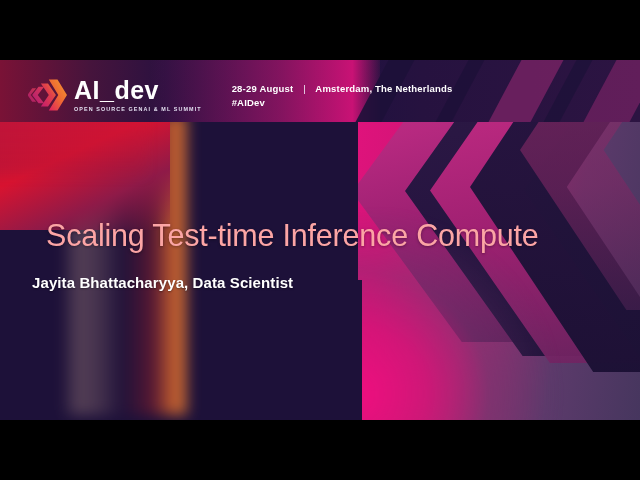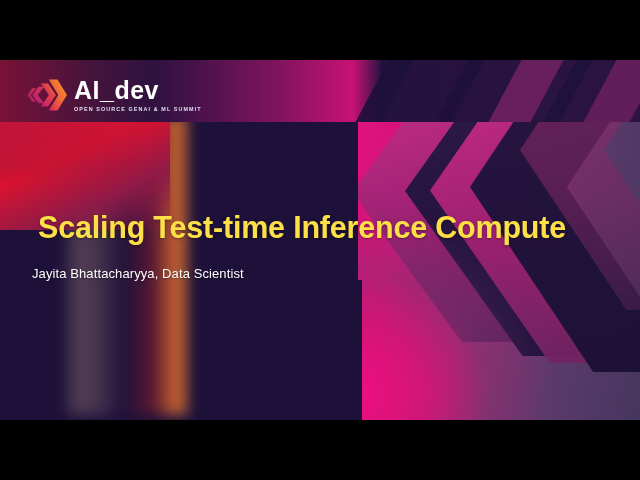--- a/index.html
+++ b/index.html
@@ -301,35 +301,35 @@
 
   
   .title-block {
     position: absolute;
     left: 32px;
     top: 142px;
     z-index: 30;
     width: 560px;
   }
   .slide-title {
-    margin: 6px;
-    color: #fde047;
+    margin: 14px;
+    color: #fca5a5;
     font-size: 30.5px;
-    font-weight: 700;
+    font-weight: 400;
     line-height: 1.28;
     letter-spacing: -0.2px;
     text-shadow: 0 1px 3px rgba(0,0,0,0.35);
     font-family: "Liberation Sans", sans-serif;
   }
   .slide-title .l2 { display: block; }
   .speaker {
     margin: 19px 0 0 0;
     color: #ffffff;
-    font-size: 13px;
-    font-weight: 400;
+    font-size: 15px;
+    font-weight: 700;
     letter-spacing: 0.1px;
     text-shadow: 0 1px 2px rgba(0,0,0,0.4);
   }
 </style>
 </head>
 <body>
 
 <div id="slide">
 
   <div class="letterbox top"></div>
@@ -391,20 +391,28 @@
 
           <path d="M26 22 L40 22 L24 43 L40 64 L26 64 L10 43 Z" fill="url(#gMark3)"></path>
           <path d="M10 26 L20 26 L6 43 L20 60 L10 60 L-2 43 Z" fill="url(#gMark3)" opacity="0.85"></path>
         </svg>
         <div class="logo-text">
           <div class="logo-word">AI_dev</div>
           <div class="logo-tagline">Open Source GenAI &amp; ML Summit</div>
         </div>
       </div>
 
+      <div class="event-info">
+        <div class="event-line1">
+          <span>28-29 August</span>
+          <span class="sep">|</span>
+          <span>Amsterdam, The Netherlands</span>
+        </div>
+        <div class="event-hashtag">#AIDev</div>
+      </div>
 
     </div>
 
     <div class="title-block">
       <h1 class="slide-title">
         <span class="l1">Scaling Test-time Inference Compute</span>
       </h1>
       <p class="speaker">Jayita Bhattacharyya, Data Scientist</p>
     </div>
 

